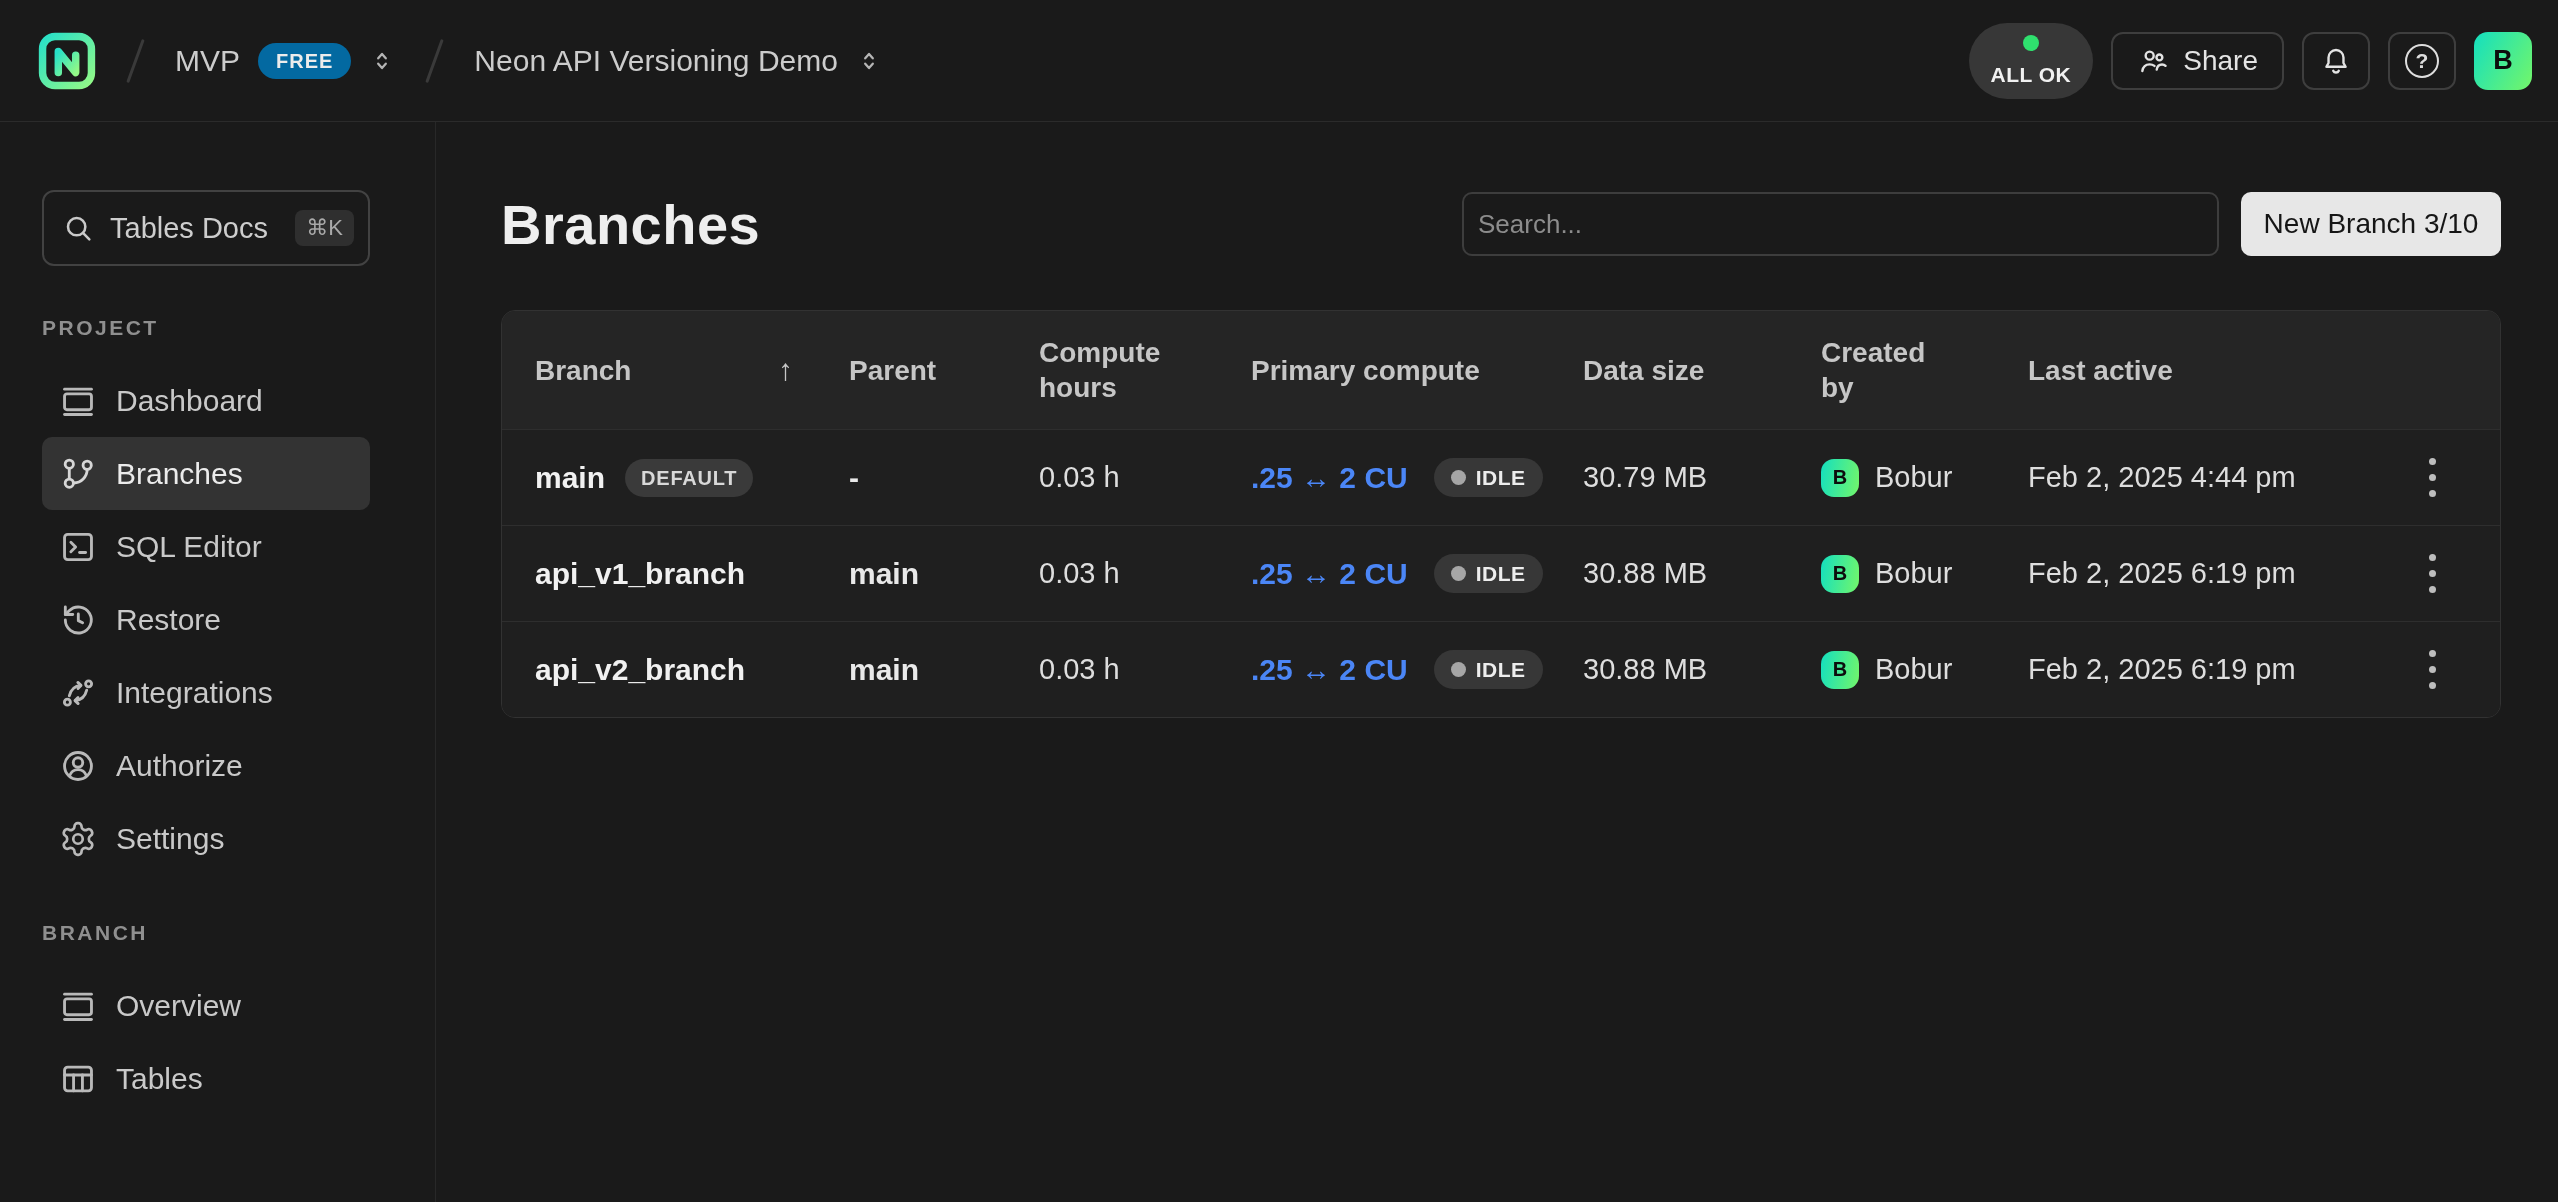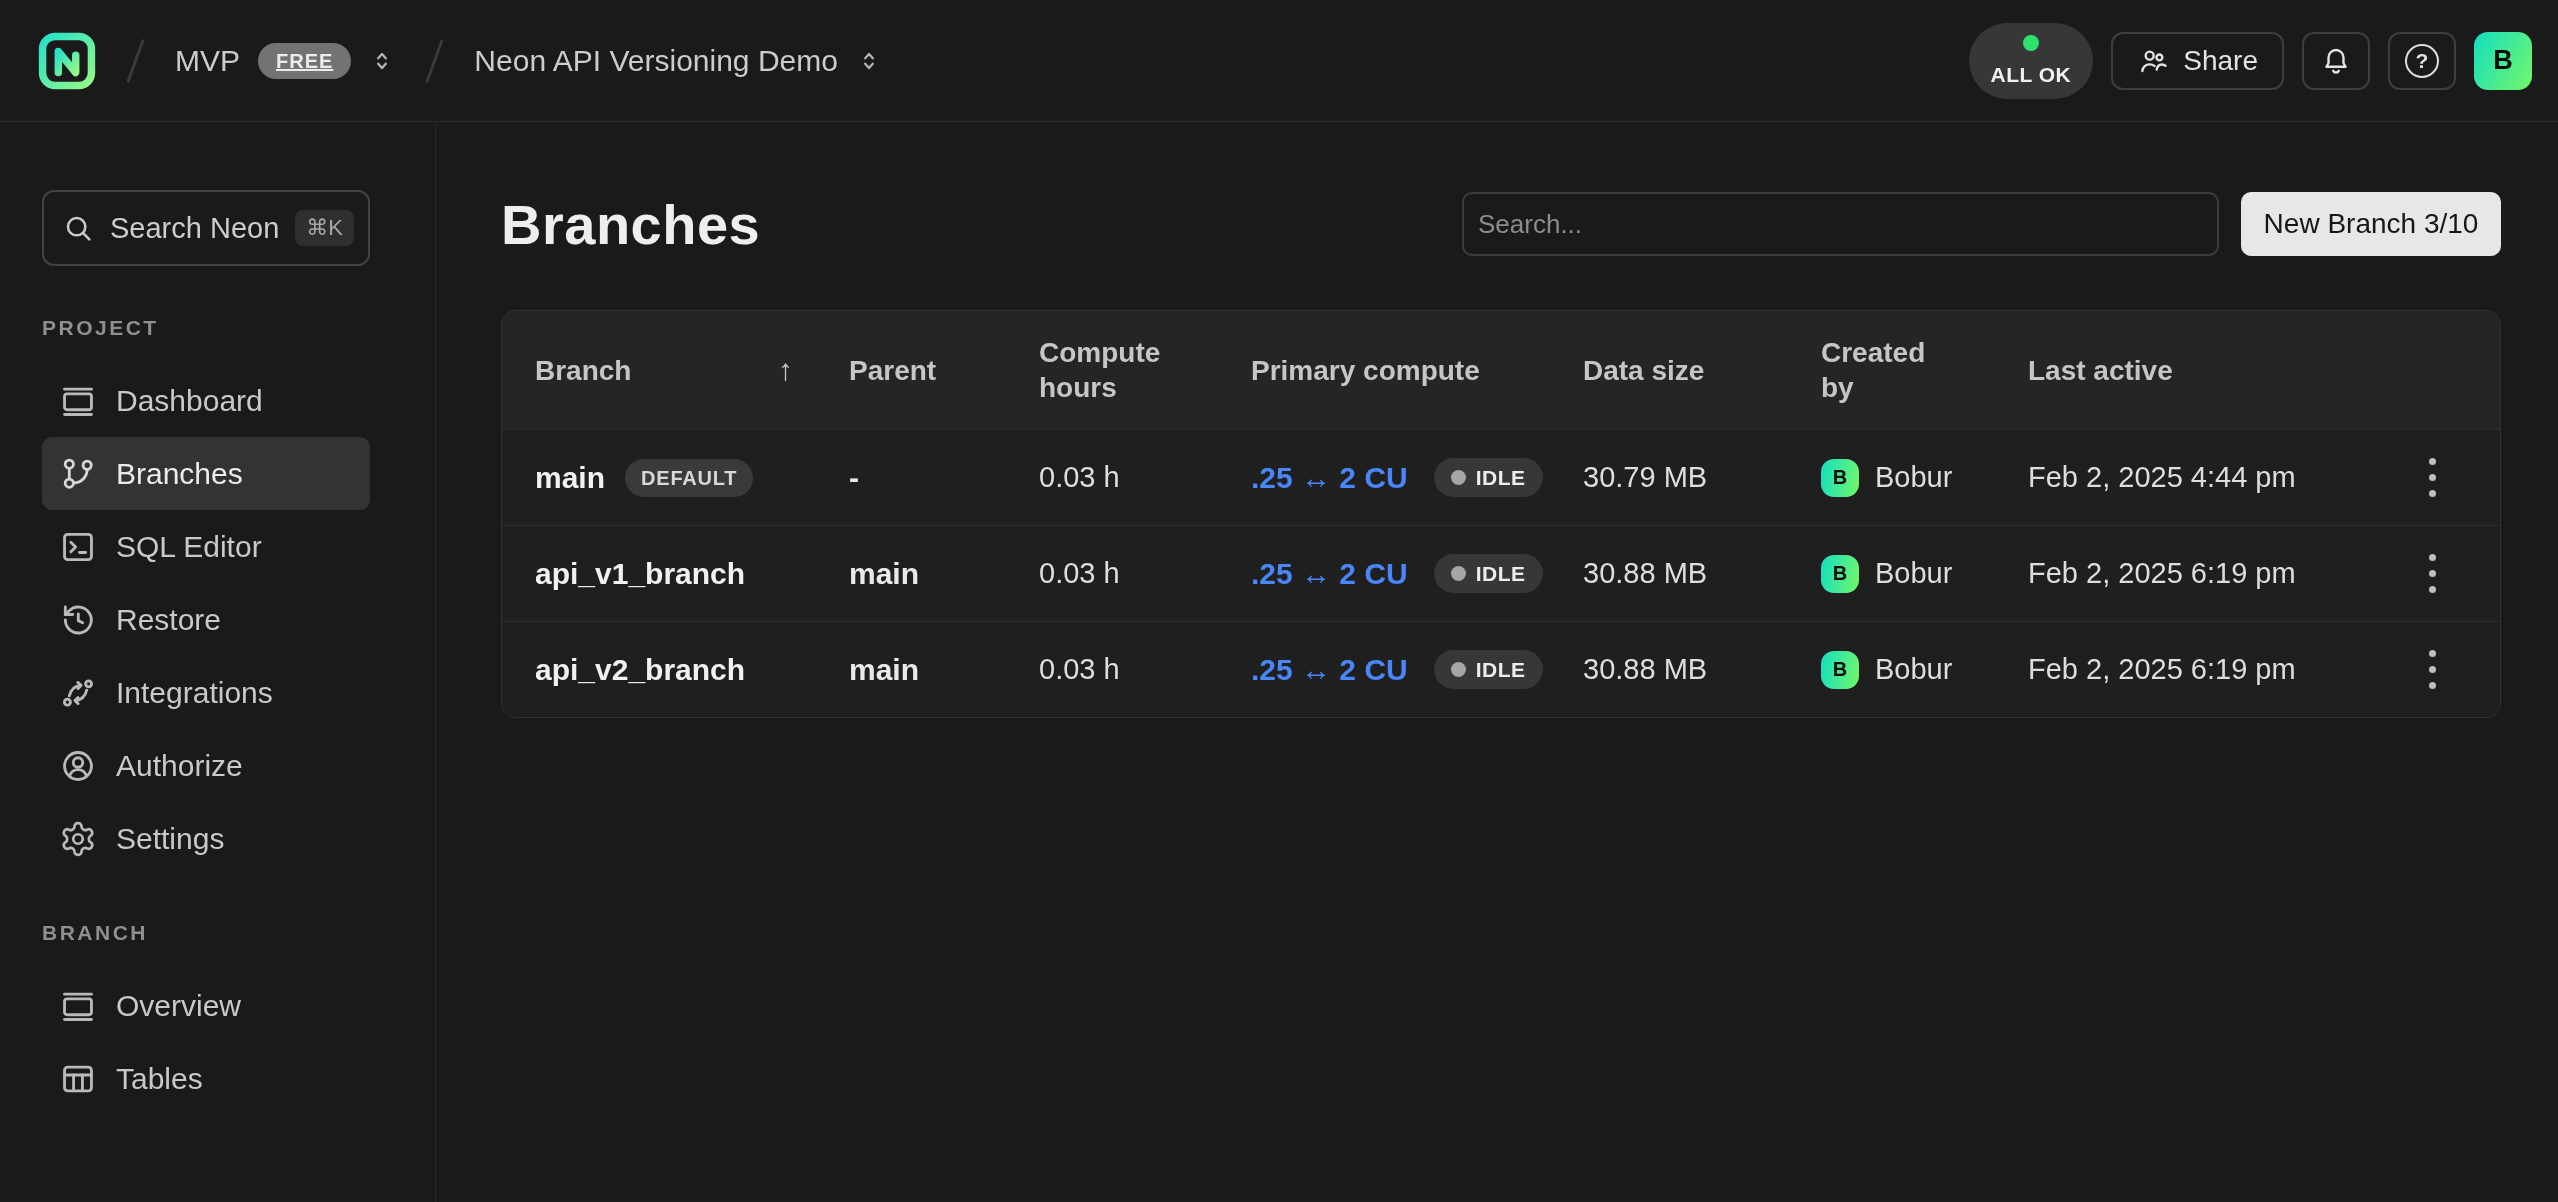--- a/index.html
+++ b/index.html
@@ -18,23 +18,23 @@
     padding:0 26px 0 38px; border-bottom:1px solid #2b2b2b;
   }
   .logo-box { width:58px; height:58px; }
   .crumb-slash {
     width:3px; height:46px; background:#3a3a3a; border-radius:2px;
     transform:rotate(20deg); margin:0 38px;
   }
   .crumb-group { display:flex; align-items:center; gap:18px; cursor:pointer; }
   .crumb-text { font-size:30px; color:#cccccc; }
   .badge-plan {
-    background:#737373; color:#ececec; border-radius:999px;
+    background:#0369a1; color:#ececec; border-radius:999px;
     font-size:20px; font-weight:700; letter-spacing:1px;
-    padding:8px 18px; line-height:1;text-decoration:underline;
+    padding:8px 18px; line-height:1;
   }
   .chev-updown { color:#b5b5b5; }
   .topbar-right { margin-left:auto; display:flex; align-items:center; gap:18px; }
   .pill-status {
     display:flex; align-items:center; gap:12px;
     background:#373737; border-radius:999px; padding:12px 22px;
     font-size:21px; font-weight:700; letter-spacing:.5px; color:#f1f1f1;flex-direction:column;
   }
   .dot-green { width:16px; height:16px; border-radius:50%; background:#2fe06e; }
   .tb-btn {
@@ -239,21 +239,21 @@
 <div class="shell">
 
   <nav class="sidebar">
     <div class="search-docs">
       <span>
         <svg viewBox="0 0 24 24" width="32" height="32" fill="none" stroke="currentColor" stroke-width="1.9" stroke-linecap="round">
           <circle cx="11" cy="11" r="6.5"></circle>
             <line x1="15.9" y1="15.9" x2="20.5" y2="20.5"></line>
         </svg>
       </span>
-      <span class="search-docs-label">Search Neon</span>
+      <span class="search-docs-label">Tables Docs</span>
       <span class="kbd-badge">⌘K</span>
     </div>
 
     <div class="side-section-label">PROJECT</div>
 
     <div class="nav-item">
       <span class="nav-icon">
         <svg viewBox="0 0 24 24" width="38" height="38" fill="none" stroke="currentColor" stroke-width="1.8" stroke-linecap="round" stroke-linejoin="round">
           <path d="M3.5 4.5h17"></path>
             <rect x="3.5" y="7.5" width="17" height="10" rx="1.5"></rect>

